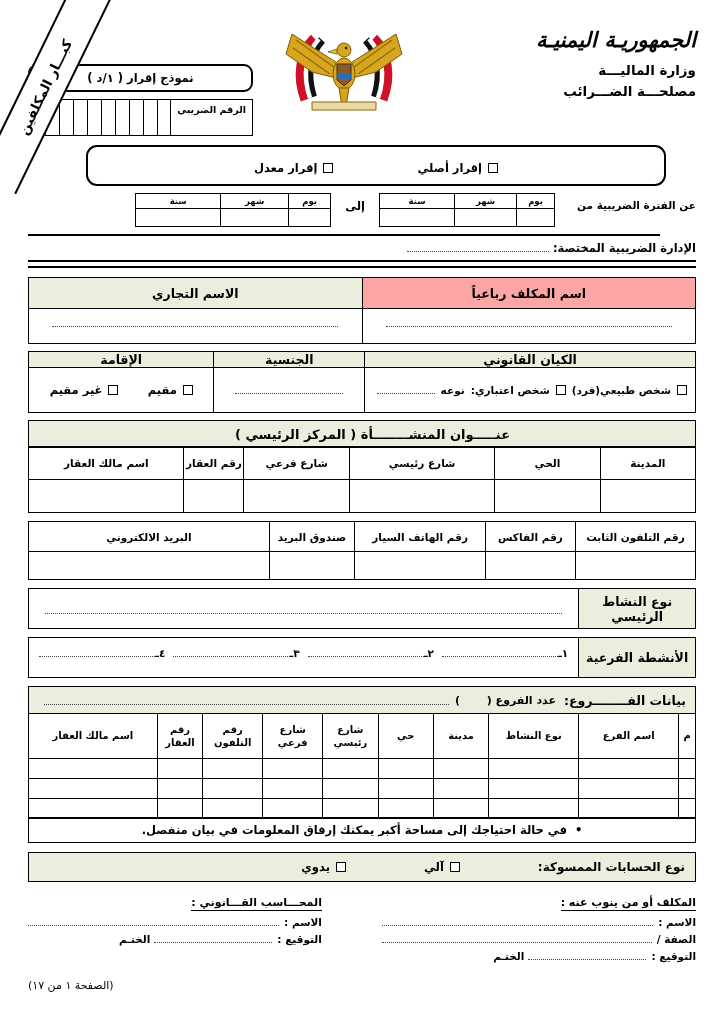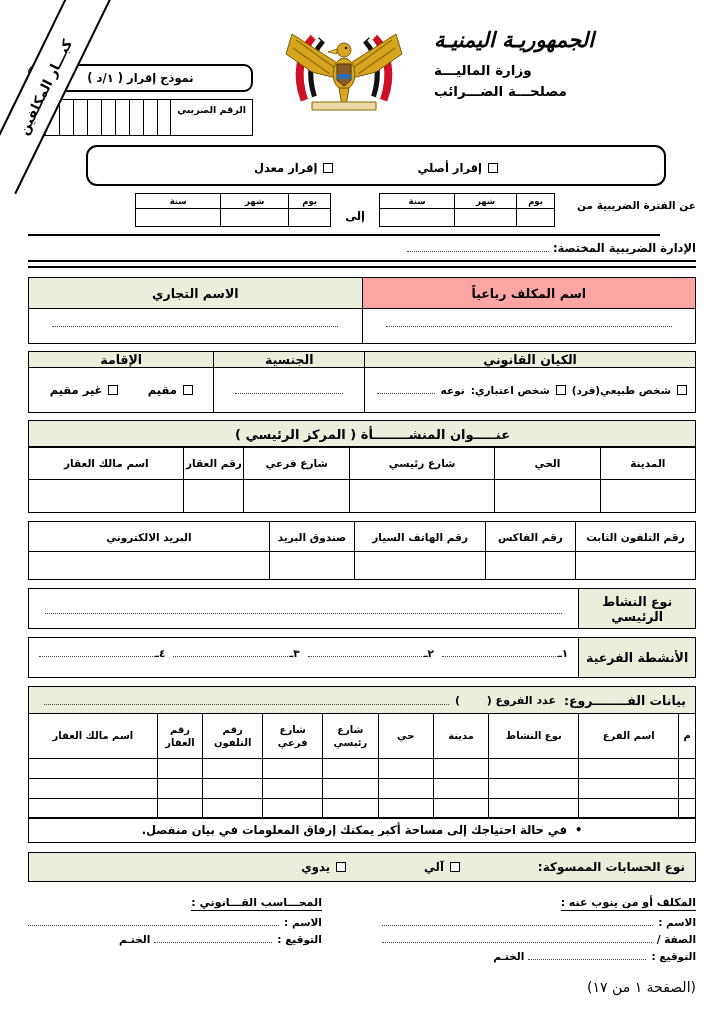--- a/index.html
+++ b/index.html
@@ -14,21 +14,21 @@
   .banner {
     position: absolute; left: -64px; top: 66px; width: 218px; height: 42px;
     border-top: 2px solid #000; border-bottom: 2px solid #000; background: #fff;
     transform: rotate(-64deg);
     display: flex; align-items: center; justify-content: center;
     font-weight: bold; font-size: 13.5px; letter-spacing: 1px; z-index: 5;
   }
 
   
   .hdr { display: flex; justify-content: space-between; align-items: flex-start; padding: 24px 0 0 0; }
-  .hdr-right { width: 262px; text-align: left; padding-top: 4px; }
+  .hdr-right { width: 262px; text-align: right; padding-top: 4px; }
   .country { font-size: 21px; font-weight: bold; font-style: italic; margin-bottom: 8px; }
   .ministry, .authority { font-size: 13.5px; font-weight: bold; line-height: 1.55; }
   .hdr-center { width: 150px; text-align: center; }
   .hdr-left { width: 225px; margin-top: 40px; }
   .form-box {
     border: 2px solid #000; border-radius: 9px; padding: 5px 4px;
     text-align: center; font-weight: bold; font-size: 11.5px;
   }
   .taxnum-row { display: flex; margin-top: 7px; border: 1.6px solid #000; height: 37px; align-items: stretch; }
   .taxnum-label { font-weight: bold; font-size: 9.5px; padding: 4px 6px 0; white-space: nowrap; }
@@ -45,21 +45,21 @@
   .chk-item { display: flex; align-items: center; gap: 6px; font-weight: bold; font-size: 11.5px; }
   .cb { width: 10px; height: 10px; border: 1.4px solid #000; flex: none; display: inline-block; background: #fff; }
 
   
   .period { display: flex; align-items: flex-start; margin-top: 7px; }
   .period-label { font-weight: bold; font-size: 10.5px; padding-top: 6px; margin-left: 22px; white-space: nowrap; }
   table.datetbl { border-collapse: collapse; }
   table.datetbl th { border: 1px solid #000; font-size: 8.5px; font-weight: bold; height: 15px; }
   table.datetbl td { border: 1px solid #000; height: 18px; }
   table.datetbl { border: 1.5px solid #000; }
-  .to-label { font-weight: bold; font-size: 11.5px; margin: 16px 14px 0; }
+  .to-label { font-weight: bold; font-size: 11.5px; margin: 6px 14px 0; }
 
   .rule-thick { border-top: 2.3px solid #000; margin-top: 7px; margin-left: 0; margin-right: 36px; }
   .admin-line { margin-top: 5px; font-weight: bold; font-size: 11.5px; text-align: right; }
   .dots { display: inline-block; border-bottom: 1.6px dotted #444; height: 0.75em; vertical-align: baseline; }
   .rule-double { margin-top: 5px; height: 8px; border-top: 2.3px solid #000; border-bottom: 2.3px solid #000; }
 
   table.frm { width: 100%; border-collapse: collapse; border: 1.6px solid #000; }
   table.frm th, table.frm td { border: 1.3px solid #000; font-weight: bold; }
   .tint { background: #ebeedd; }
 
@@ -119,21 +119,21 @@
 
   .sigs { display: flex; justify-content: space-between; margin-top: 9px; }
   .sig-block { width: 47%; }
   .sig-block.left { width: 44%; }
   .sig-title { font-weight: bold; font-size: 11px; border-bottom: 1.6px solid #000; display: inline-block; padding-bottom: 1px; }
   .sig-line { display: flex; align-items: flex-end; margin-top: 5px; font-weight: bold; font-size: 10.5px; }
   .sig-line .dots { flex: 1; margin: 0 5px 2px 0; }
   .sig-line .dots.short { flex: 0 0 118px; }
   .stamp { margin-right: 4px; }
 
-  .footer { text-align: right; margin-top: 17px; font-size: 14px; }
+  .footer { text-align: left; margin-top: 17px; font-size: 11px; }
 </style>
 </head>
 <body>
 
 <div class="banner">
   <span>كبـــار المكلفين</span>
 </div>
 
 <div class="content">
 

